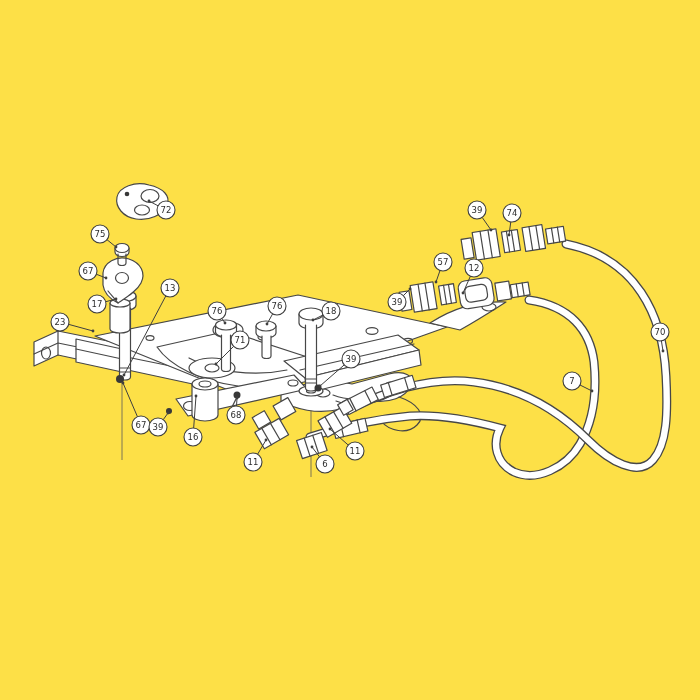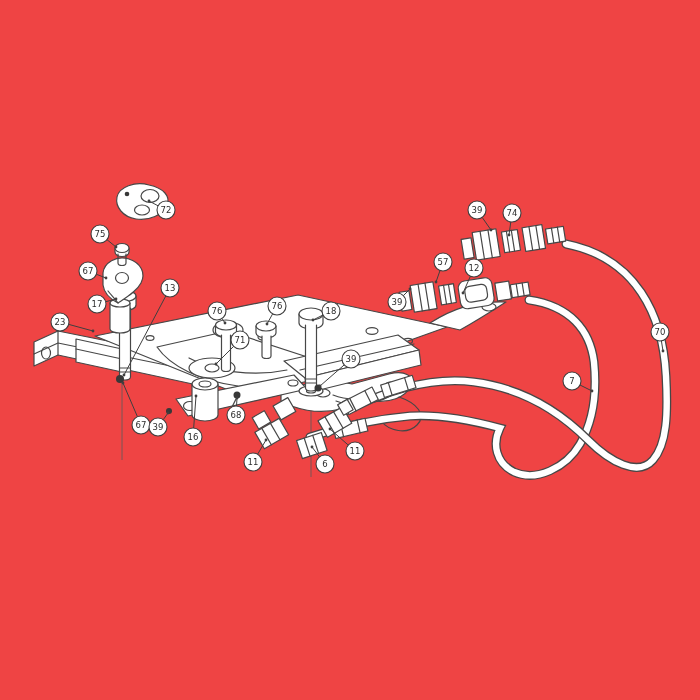--- a/index.html
+++ b/index.html
@@ -1,17 +1,17 @@
 <!DOCTYPE html>
 <html><head>
 <meta charset="utf-8">
 <style>
   html,body{margin:0;padding:0;background:#ffffff;}
   .stage{
-    width:700px;height:700px;position:relative;background:#ef4444;
+    width:700px;height:700px;position:relative;background:#fde047;
     font-family:"DejaVu Sans",sans-serif;overflow:hidden;
   }
   svg{display:block}
   .ln{stroke:#474747;stroke-width:1.2;fill:none;stroke-linecap:round;stroke-linejoin:round;}
   .fw{fill:#ffffff;}
   .tn{stroke:#5a5a5a;stroke-width:0.8;fill:none;}
   .blk{fill:#383838;stroke:none;}
   .hose-outer{stroke:#474747;stroke-width:9;fill:none;stroke-linecap:round;}
   .hose-inner{stroke:#ffffff;stroke-width:6.4;fill:none;stroke-linecap:round;}
   .callout-circle{fill:#ffffff;stroke:#3f3f3f;stroke-width:1.1;}

